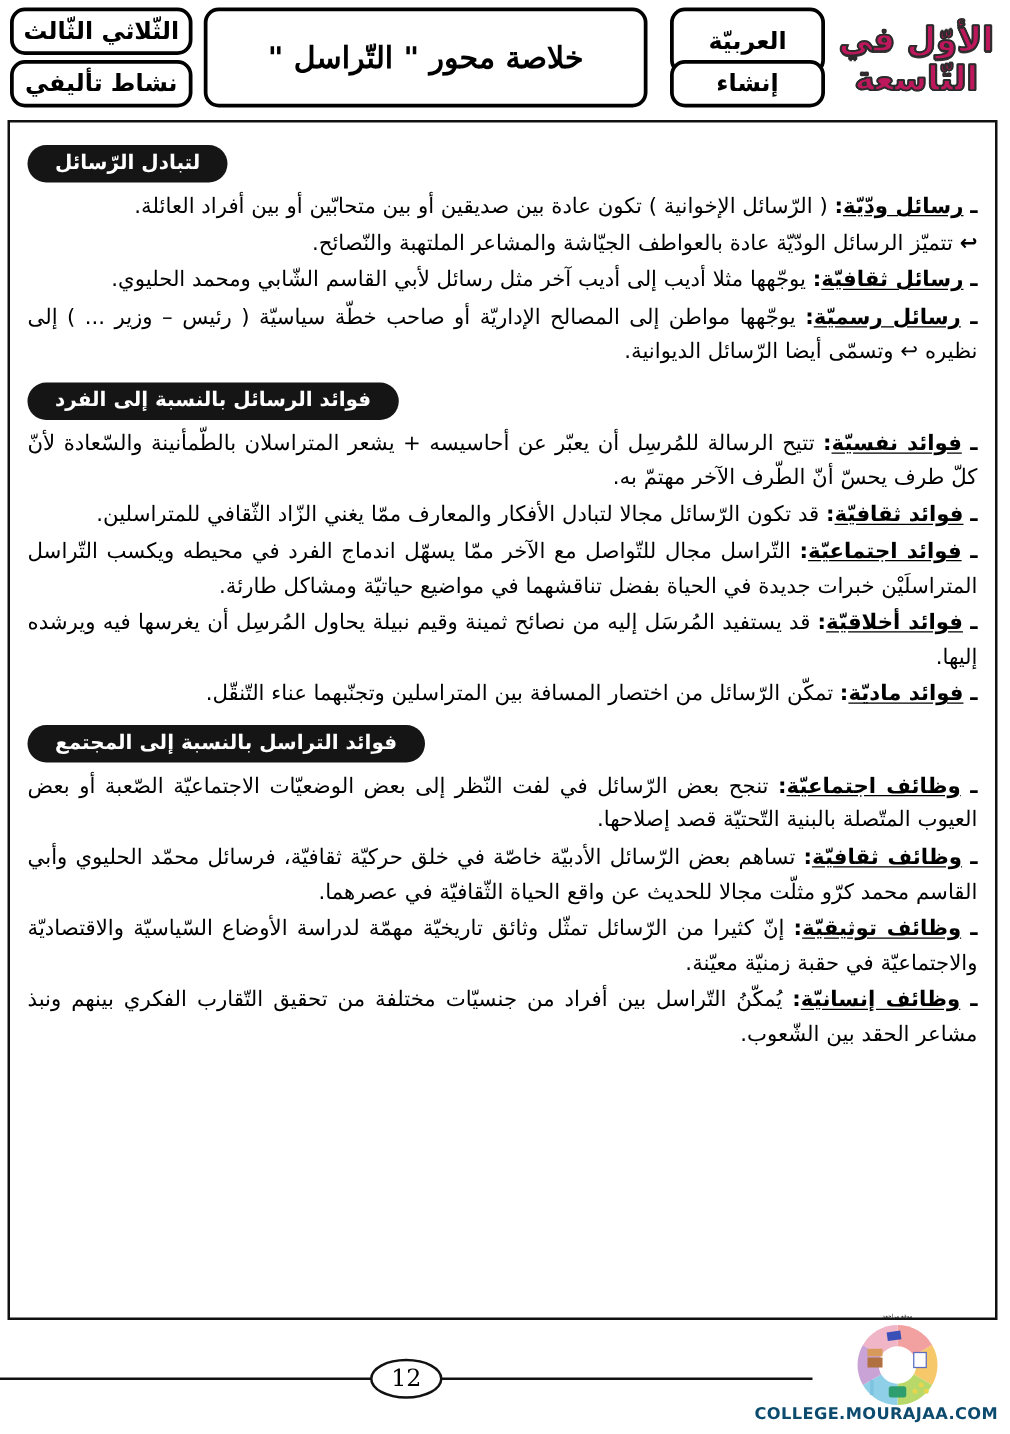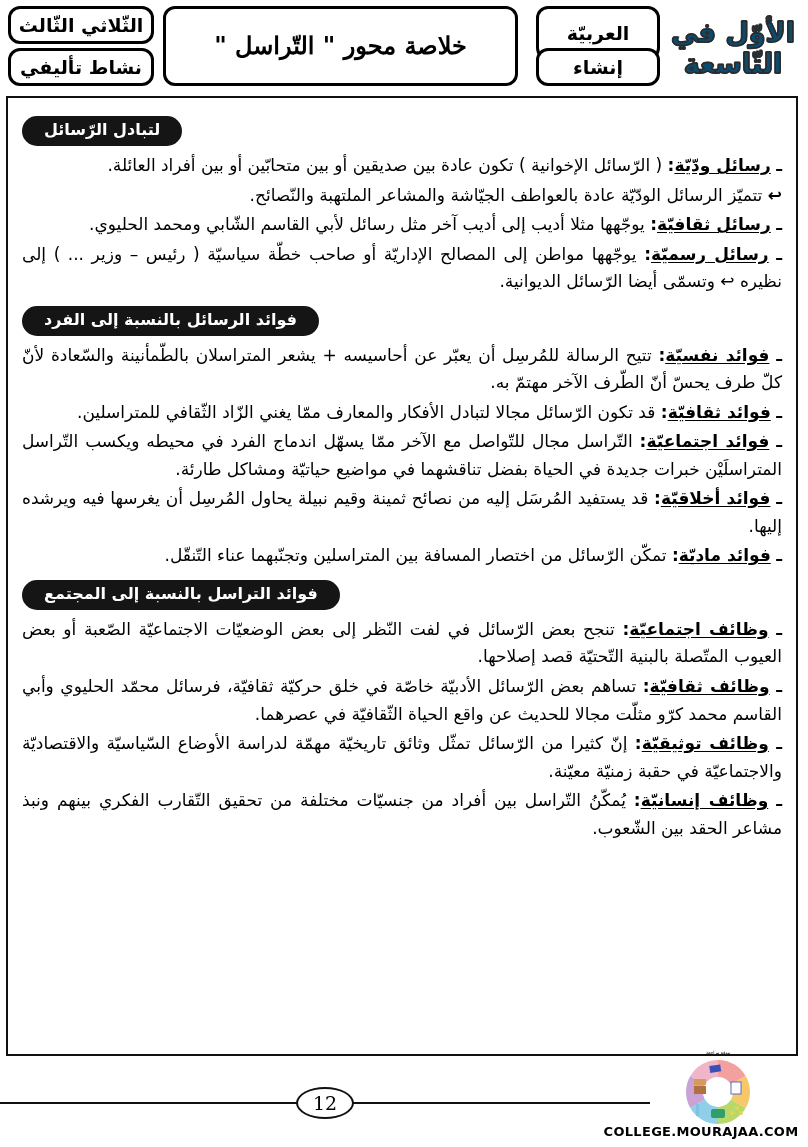--- a/index.html
+++ b/index.html
@@ -81,21 +81,21 @@
     top: 2px;
     width: 146px;
     height: 92px;
     display: flex;
     flex-direction: column;
     align-items: center;
     justify-content: center;
     font-size: 27px;
     font-weight: bold;
     line-height: 1.15;
-    color: #0c4a6e;
+    color: #be185d;
     -webkit-text-stroke: 1.4px #2b2b2b;
     text-shadow:
       -1px 0 #3a3a3a, 1px 0 #3a3a3a,
       0 -1px #3a3a3a, 0 1px #3a3a3a;
     letter-spacing: 0px;
     white-space: nowrap;
   }
 
   
   .content {
@@ -192,21 +192,21 @@
     height: 80px;
   }
   .logo-caption {
     position: absolute;
     left: 600px;
     top: 1124px;
     width: 202px;
     text-align: center;
     font-size: 13px;
     font-weight: bold;
-    color: #000000;
+    color: #0c4a6e;
     letter-spacing: 0.3px;
     font-family: "DejaVu Sans", "Liberation Sans", sans-serif;
     direction: ltr;
   }
 </style>
 </head>
 <body>
 
 <div class="page">
 

